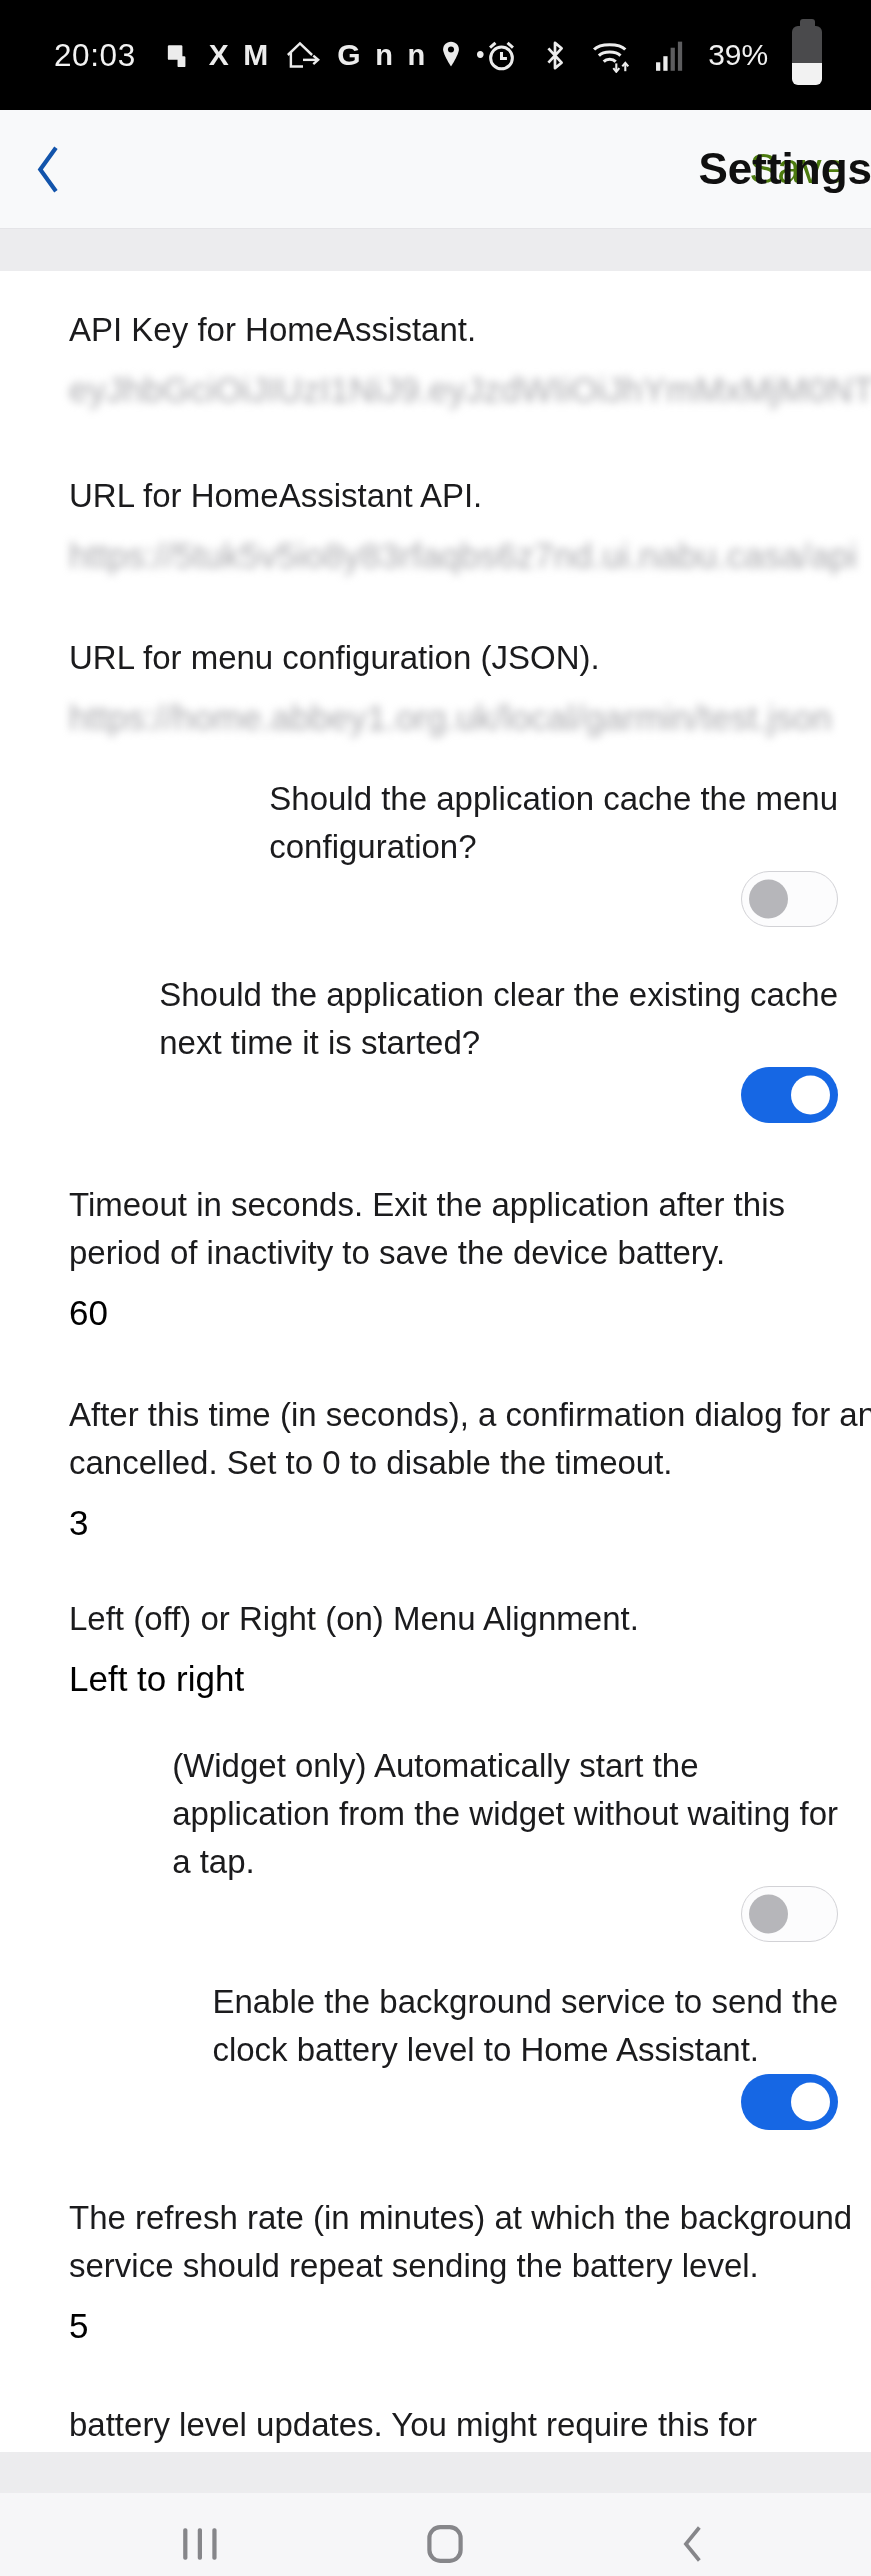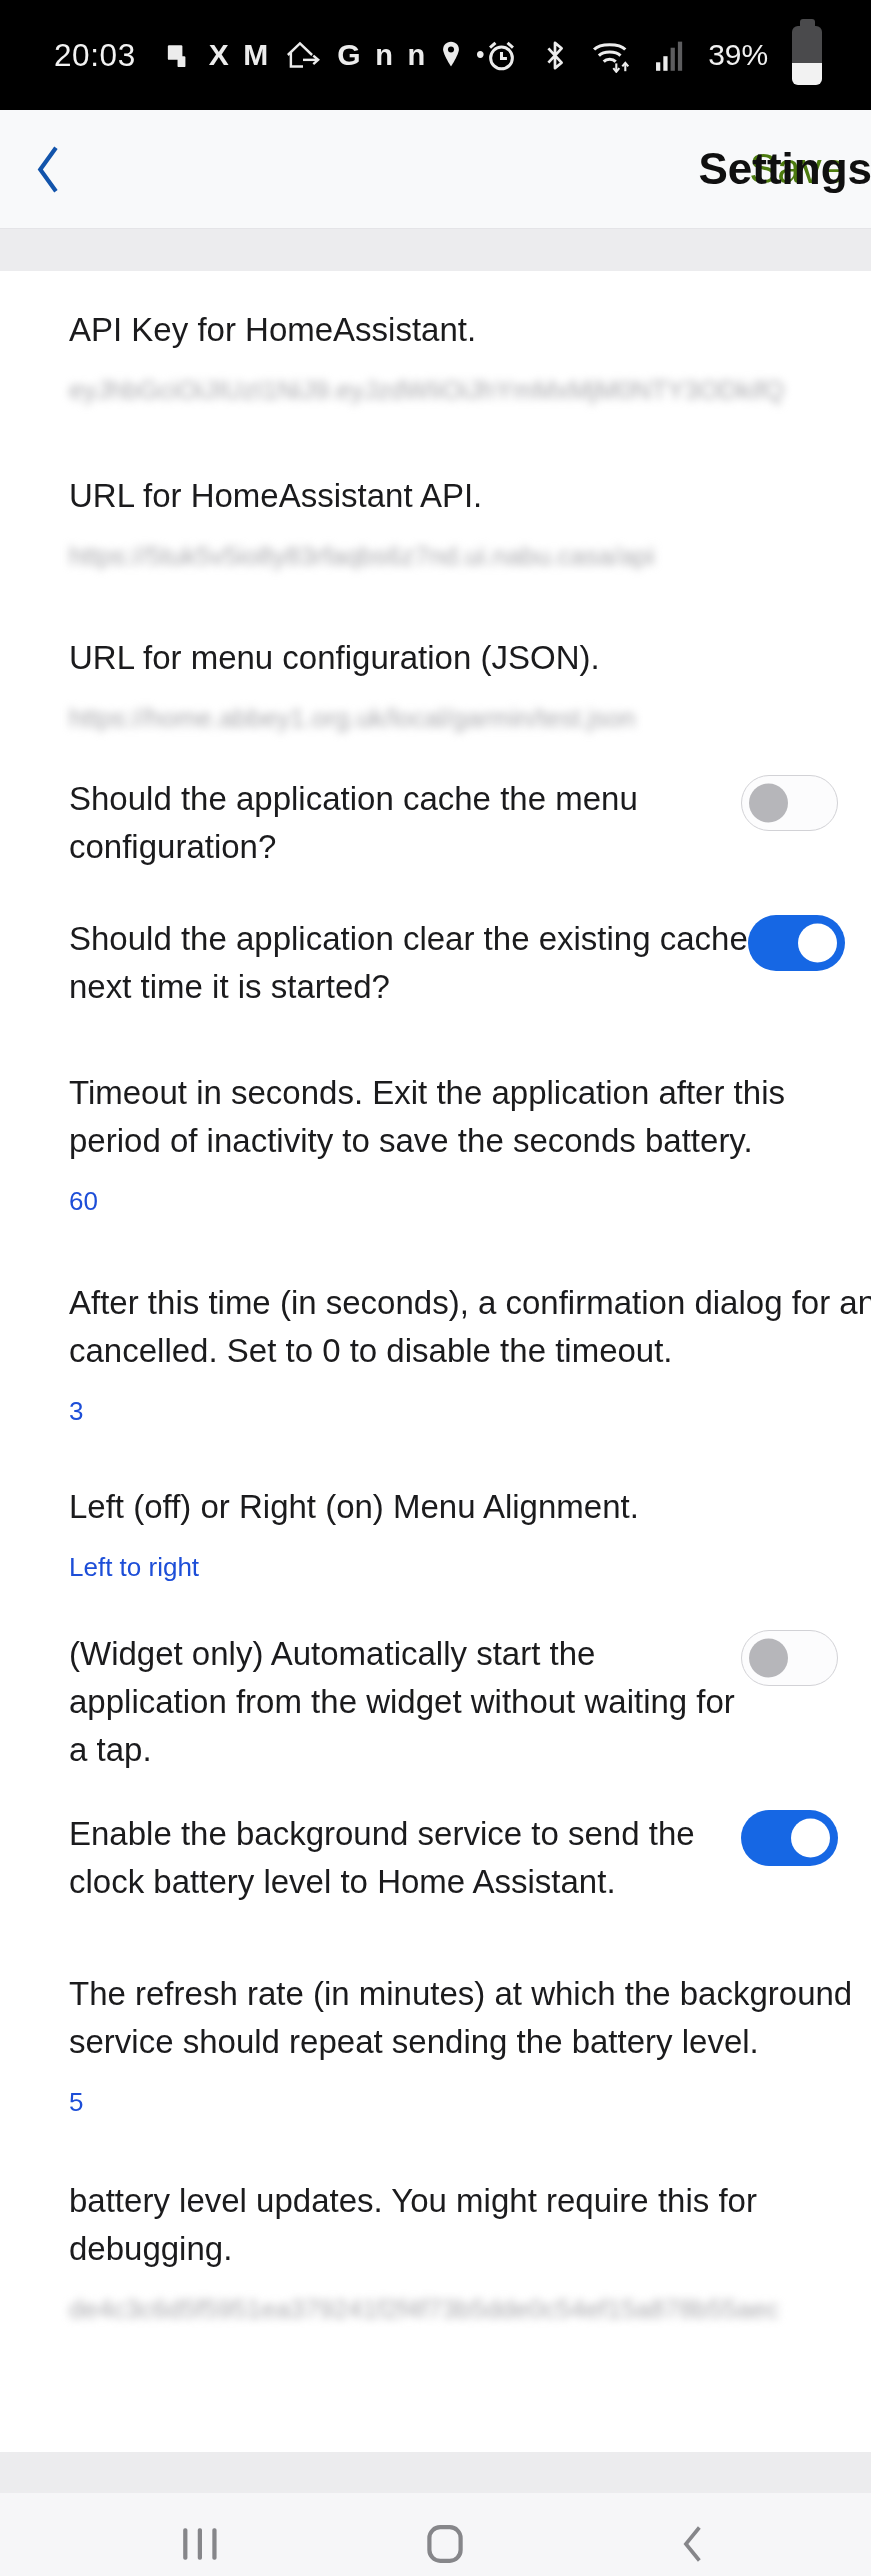--- a/index.html
+++ b/index.html
@@ -27,23 +27,23 @@
                 display:flex; align-items:center; padding:0 27px 0 33px; position:relative; }
   .hdr-title { position:absolute; left:0; right:0; text-align:right; font-size:44px;
                font-weight:700; color:#101010; pointer-events:none; }
   .hdr-save { margin-left:auto; font-size:42px; color:#4d7c0f; }
   .band { height:42px; background:#ececee; }
   .band.bottom { height:41px; }
 
   
   .content { height:2181px; background:#fff; padding:35px 34px 0 45px; overflow:hidden;margin-left:24px; }
   .line { font-size:33px; line-height:48px; color:#1b1b1d; white-space:nowrap; }
-  .value { font-size:26px; line-height:48px; color:#1d4ed8; margin-top:12px; white-space:nowrap; }
+  .value { font-size:35px; line-height:48px; color:#000000; margin-top:12px; white-space:nowrap; }
   .value.blurred { filter:blur(4.2px); color:#a9a9ad; }
-  .trow { display:flex; align-items:flex-start; justify-content:space-between; }
+  .trow { display:flex; align-items:flex-end; justify-content:space-between;flex-direction:column; }
   .trow .label { max-width:702px; }
 
   .toggle { width:97px; height:56px; border-radius:28px; position:relative; flex-shrink:0; }
   .toggle.off { background:#fcfcfd; border:1.8px solid #d2d2d6; }
   .toggle.on  { background:#1667e4; }
   .knob { position:absolute; width:39px; height:39px; border-radius:50%;
           top:50%; transform:translateY(-50%); }
   .toggle.off .knob { left:6.7px; background:#b6b6ba; }
   .toggle.on  .knob { right:7.9px; background:#fff; }
 
@@ -184,21 +184,21 @@
       <div class="line">next time it is started?</div>
     </div>
     <div class="toggle on">
         <div class="knob"></div>
       </div>
   </div>
 
   <div class="row mb90">
     <div class="label">
       <div class="line">Timeout in seconds. Exit the application after this</div>
-      <div class="line">period of inactivity to save the seconds battery.</div>
+      <div class="line">period of inactivity to save the device battery.</div>
     </div>
     <div class="value">60</div>
   </div>
 
   <div class="row mb80">
     <div class="label">
       <div class="line">After this time (in seconds), a confirmation dialog for an</div>
       <div class="line">cancelled. Set to 0 to disable the timeout.</div>
     </div>
     <div class="value">3</div>

